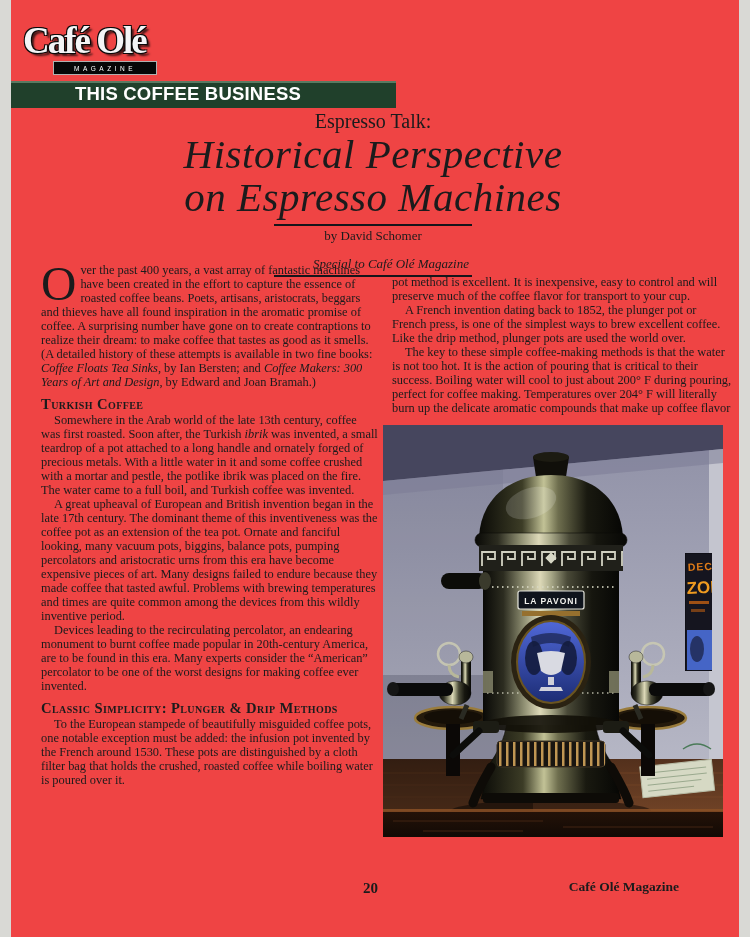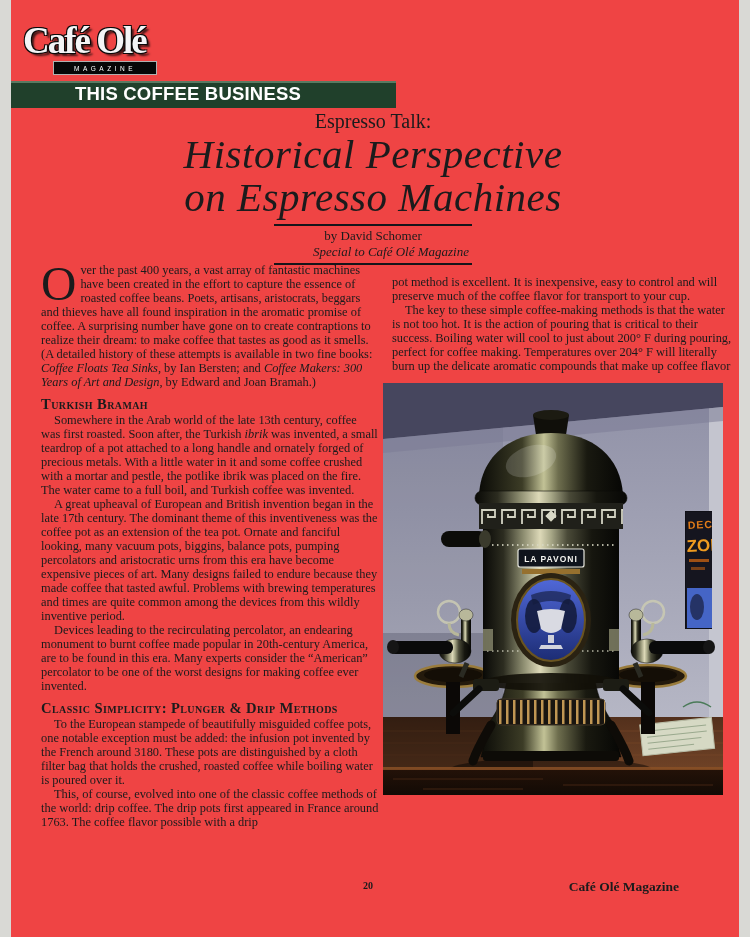--- a/index.html
+++ b/index.html
@@ -20,38 +20,38 @@
           border-top:2px solid #5a7a62;box-sizing:border-box;display:flex;align-items:flex-start;}
   .banner span{margin-left:64px;font-family:"Liberation Sans",sans-serif;font-weight:bold;
                font-size:18.5px;color:#fff;letter-spacing:.2px;white-space:nowrap;}
 
   
   .title-block{position:absolute;left:0;top:110px;width:724px;text-align:center;}
   .kicker{font-size:20px;margin:0;}
   .headline{font-size:41px;font-style:italic;line-height:1.04;letter-spacing:.5px;margin:0 0 0;}
   .byline-block{position:absolute;left:0;top:224px;width:724px;text-align:center;}
   .rule{width:198px;border:0;border-top:2px solid #15151a;margin:0 auto;}
-  .byline{font-size:13px;margin:2px 0 0;}
+  .byline{font-size:13px;margin:2px 0 12px;}
   .byline-note{font-size:13px;font-style:italic;margin:0 12px 3px;padding-left:36px;}
 
   
   .columns{position:absolute;left:30px;top:263px;width:692px;display:flex;gap:13px;}
   .col{font-size:12.4px;line-height:14px;text-align:left;}
   .col-left{width:338px;}
   .col-right{width:341px;margin-top:12px;}
   .col p{margin:0;text-indent:13px;}
   .col p.no-indent{text-indent:0;}
   .col h3{margin:8px 0 2px;font-size:14.6px;font-variant:small-caps;font-weight:bold;letter-spacing:.4px;}
   .dropcap{float:left;font-size:49px;line-height:40px;margin:1px 4px 0 0;}
 
   .photo{margin:10px 0 0 -9px;width:340px;height:412px;}
   .photo svg{display:block;}
 
   
-  .footer-page{position:absolute;left:352px;top:880px;font-size:10px;font-weight:bold;text-align:right;}
+  .footer-page{position:absolute;left:352px;top:880px;font-size:15px;font-weight:bold;text-align:right;}
   .footer-mag{position:absolute;right:60px;top:879px;font-size:13.5px;font-weight:bold;}
 </style>
 </head>
 <body>
 
 <div class="page">
 
   <div class="logo">
     <div class="logo-text">Café Olé</div>
     <div class="logo-band">
@@ -73,31 +73,31 @@
     <hr class="rule">
     <div class="byline">by David Schomer</div>
     <div class="byline-note">Special to Café Olé Magazine</div>
     <hr class="rule">
   </div>
 
   <div class="columns">
 
     <div class="col col-left">
       <p class="no-indent"><span class="dropcap">O</span><span><span>ver the past 400 years, a vast array of fantastic machines have been created in the effort to capture the essence of roasted coffee beans. Poets, artisans, aristocrats, beggars and thieves have all found inspiration in the aromatic promise of coffee. A surprising number have gone on to create contraptions to realize their dream: to make coffee that tastes as good as it smells. (A detailed history of these attempts is available in two fine books: </span><i>Coffee Floats Tea Sinks</i><span>, by Ian Bersten; and </span><i>Coffee Makers: 300 Years of Art and Design</i><span>, by Edward and Joan Bramah.)</span></span></p>
-      <h3>Turkish Bramah</h3>
+      <h3>Turkish Coffee</h3>
       <p><span>Somewhere in the Arab world of the late 13th century, coffee was first roasted. Soon after, the Turkish </span><i>ibrik</i><span> was invented, a small teardrop of a pot attached to a long handle and ornately forged of precious metals. With a little water in it and some coffee crushed with a mortar and pestle, the potlike ibrik was placed on the fire. The water came to a full boil, and Turkish coffee was invented.</span></p>
       <p>A great upheaval of European and British invention began in the late 17th century. The dominant theme of this inventiveness was the coffee pot as an extension of the tea pot. Ornate and fanciful looking, many vacuum pots, biggins, balance pots, pumping percolators and aristocratic urns from this era have become expensive pieces of art. Many designs failed to endure because they made coffee that tasted awful. Problems with brewing temperatures and times are quite common among the devices from this wildly inventive period.</p>
       <p>Devices leading to the recirculating percolator, an endearing monument to burnt coffee made popular in 20th-century America, are to be found in this era. Many experts consider the “American” percolator to be one of the worst designs for making coffee ever invented.</p>
       <h3>Classic Simplicity: Plunger &amp; Drip Methods</h3>
-      <p>To the European stampede of beautifully misguided coffee pots, one notable exception must be added: the infusion pot invented by the French around 3180. These pots are distinguished by a cloth filter bag that holds the crushed, roasted coffee while boiling water is poured over it.</p>
-      <p>This, of course, evolved into one of the classic coffee methods of the world: drip coffee. The drip pots first appeared in France around 1763. The coffee flavor possible with a drip</p>
+      <p>To the European stampede of beautifully misguided coffee pots, one notable exception must be added: the infusion pot invented by the French around 1530. These pots are distinguished by a cloth filter bag that holds the crushed, roasted coffee while boiling water is poured over it.</p>
     </div>
 
     <div class="col col-right">
       <p class="no-indent">pot method is excellent. It is inexpensive, easy to control and will preserve much of the coffee flavor for transport to your cup.</p>
+      <p>A French invention dating back to 1852, the plunger pot or French press, is one of the simplest ways to brew excellent coffee. Like the drip method, plunger pots are used the world over.</p>
       <p>The key to these simple coffee-making methods is that the water is not too hot. It is the action of pouring that is critical to their success. Boiling water will cool to just about 200° F during pouring, perfect for coffee making. Temperatures over 204° F will literally burn up the delicate aromatic compounds that make up coffee flavor</p>
 
       <figure class="photo">
         <svg width="340" height="412" viewBox="0 0 340 412" xmlns="http://www.w3.org/2000/svg">
           <defs>
             <linearGradient id="wallG" x1="0" y1="0" x2="0" y2="1">
               <stop offset="0" stop-color="#8f90a6"></stop>
                 <stop offset="1" stop-color="#b6b7c5"></stop>
             </linearGradient>
             <linearGradient id="chrome" x1="0" y1="0" x2="1" y2="0">

